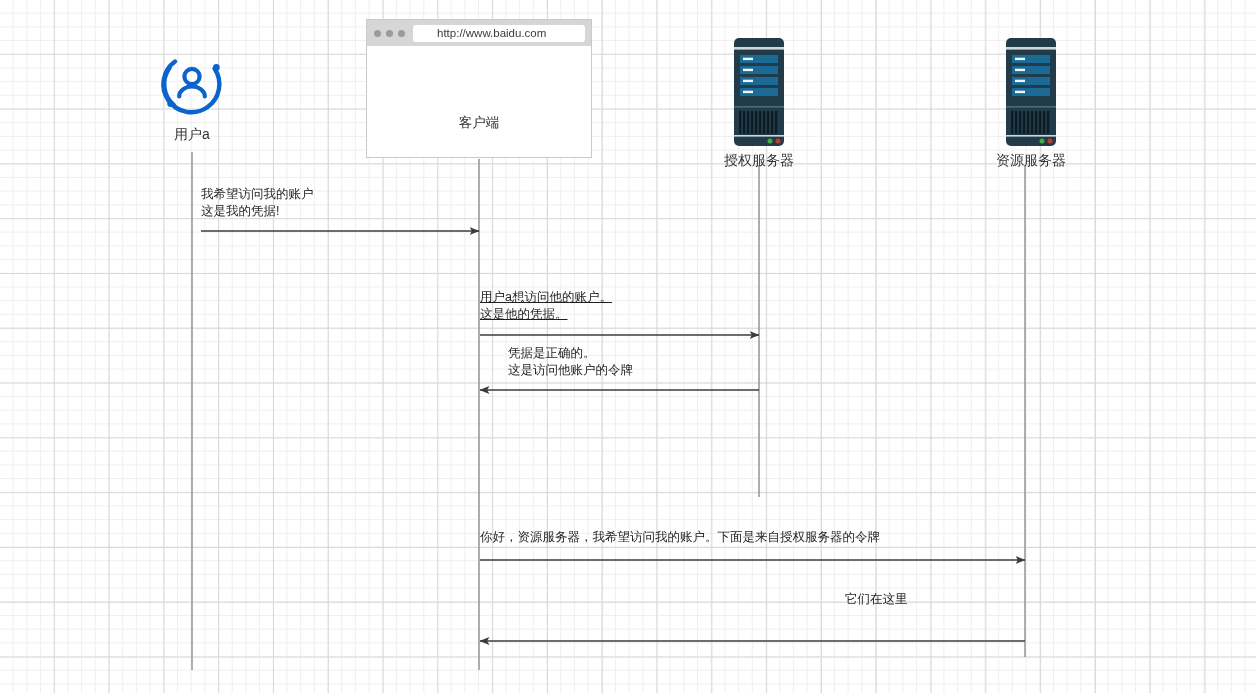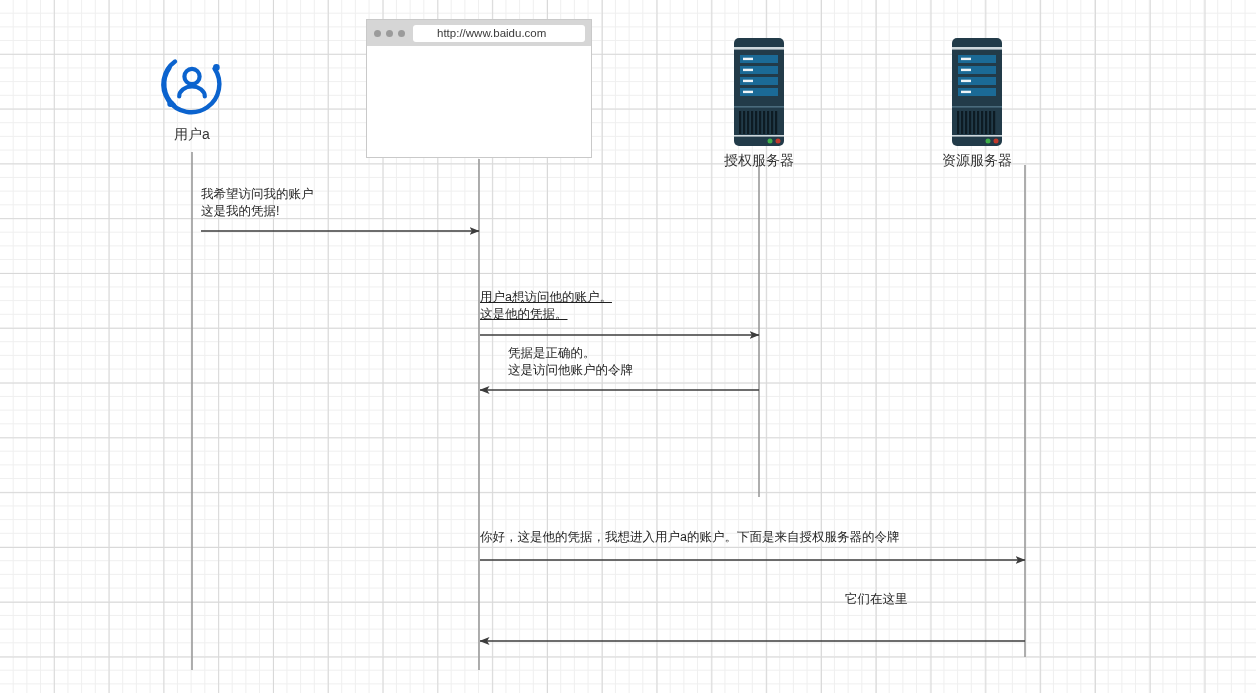--- a/index.html
+++ b/index.html
@@ -123,21 +123,21 @@
     position: absolute;
     width: 92px;
     text-align: center;
   }
   .server .glyph {
     width: 58px;
     height: 108px;
     margin: 0 auto;
   }
   .server-auth { left: 713px; top: 38px; }
-  .server-res  { left: 931px; top: 38px; font-family: Liberation Mono, monospace; }
+  .server-res  { left: 985px; top: 38px; font-family: Liberation Mono, monospace; }
 
   
   .msg-label {
     position: absolute;
     font-size: 12.5px;
     line-height: 17px;
     color: #1f1f1f;
     text-align: left;
     white-space: nowrap;
     font-weight: 500;
@@ -189,20 +189,23 @@
   </div>
 
   <div class="browser">
     <div class="browser-titlebar">
       <div class="dots">
         <span class="dot"></span>
         <span class="dot"></span>
         <span class="dot"></span>
       </div>
       <div class="urlbar">http://www.baidu.com</div>
+    </div>
+    <div class="browser-body">
+      <div class="title">客户端</div>
     </div>
   </div>
 
   <div class="server server-auth">
     <div class="glyph">
       <svg viewBox="0 0 58 108" xmlns="http://www.w3.org/2000/svg">
         <rect x="4" y="0" width="50" height="108" rx="5" fill="#223b49"></rect>
         <rect x="4" y="9" width="50" height="2.6" fill="#cfd8dc"></rect>
         <rect x="10" y="17" width="38" height="8" fill="#1b6a96"></rect>
         <rect x="13" y="19.7" width="10" height="2.4" fill="#eef4f7"></rect>
@@ -276,20 +279,20 @@
     <div>用户a想访问他的账户。</div>
     <div>这是他的凭据。</div>
   </div>
 
   <div class="msg-label" style="left:508px; width:279px; top:345px;">
     <div>凭据是正确的。</div>
     <div>这是访问他账户的令牌</div>
   </div>
 
   <div class="msg-label" style="left:480px; width:545px; top:529px;">
-    <div>你好，这是他的凭据，我想进入用户a的账户。下面是来自授权服务器的令牌</div>
+    <div>你好，资源服务器，我希望访问我的账户。下面是来自授权服务器的令牌</div>
   </div>
 
   <div class="msg-label" style="left:845px; width:180px; top:591px;">
     <div>它们在这里</div>
   </div>
 
 </div>
 
 </body></html>

